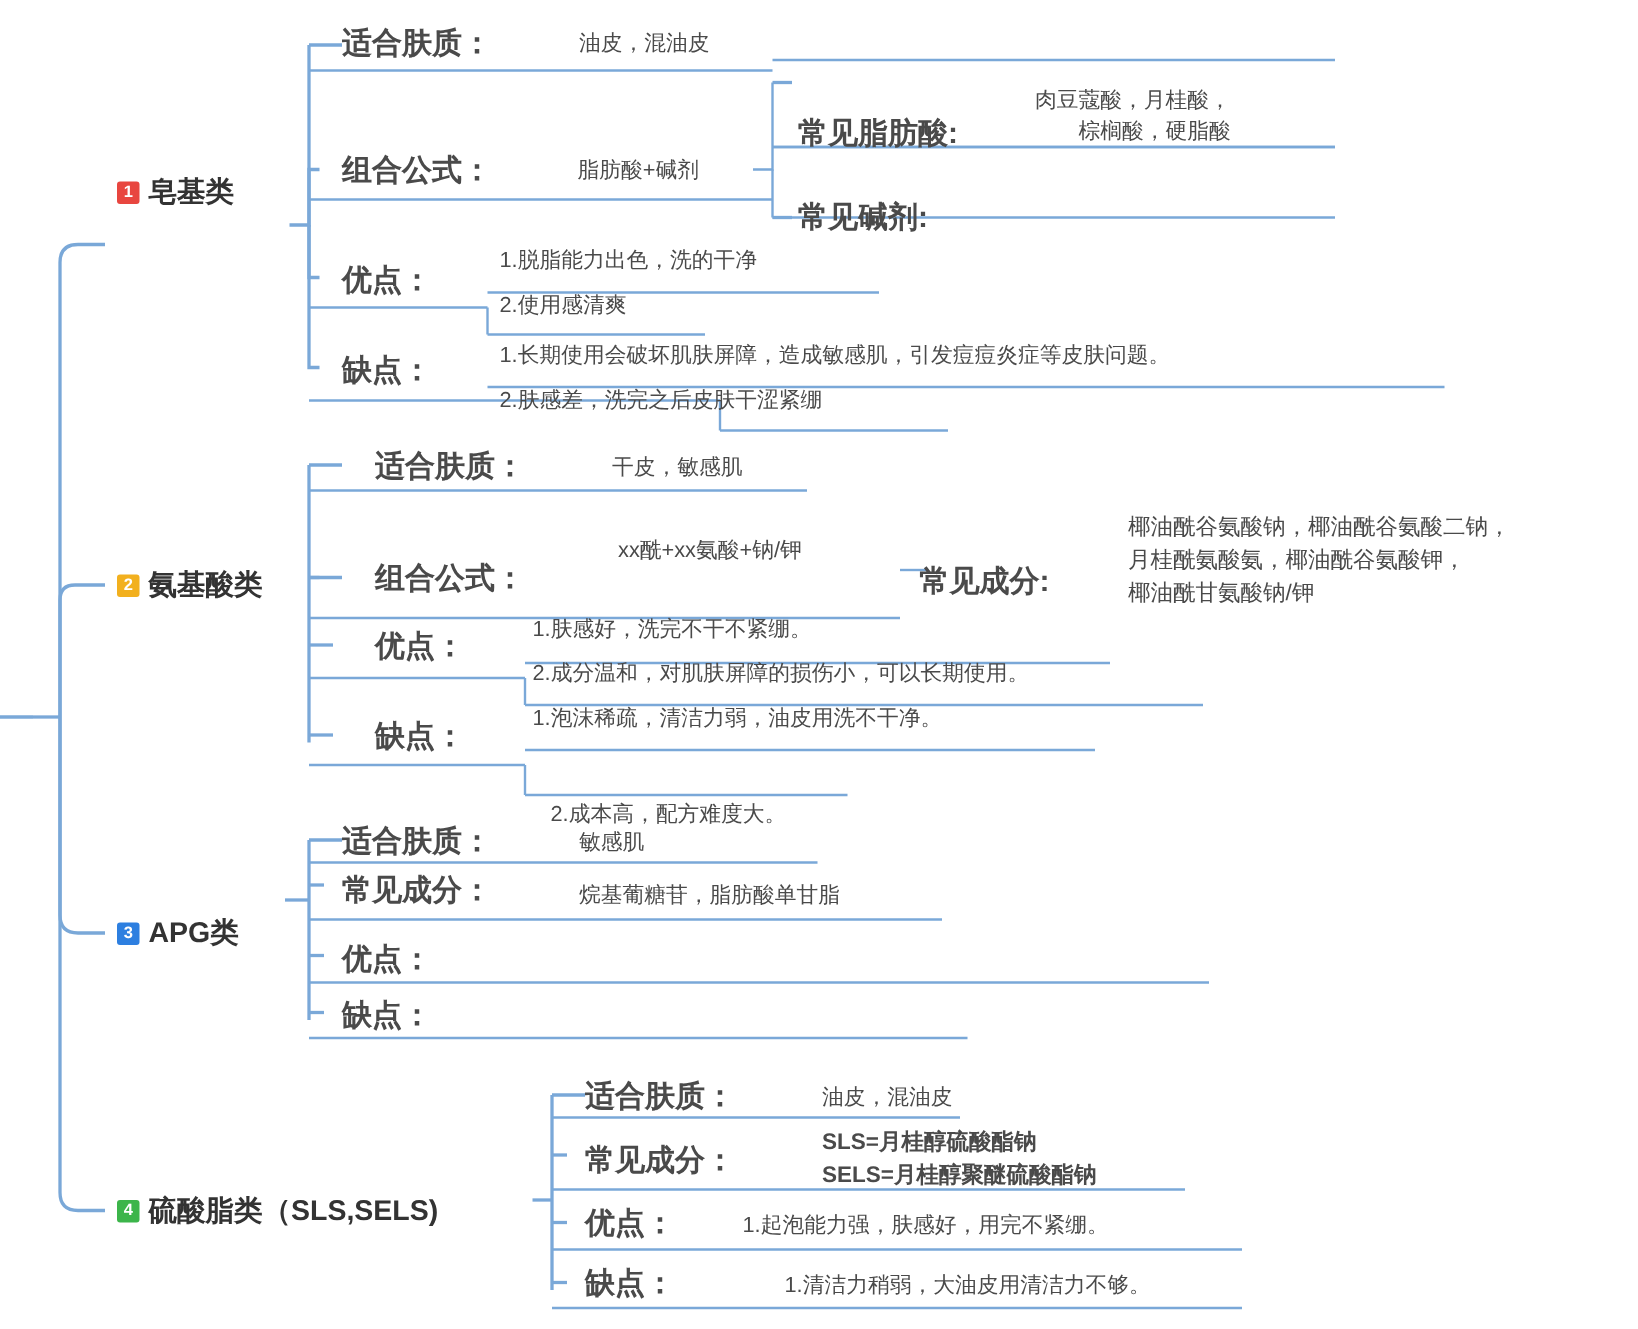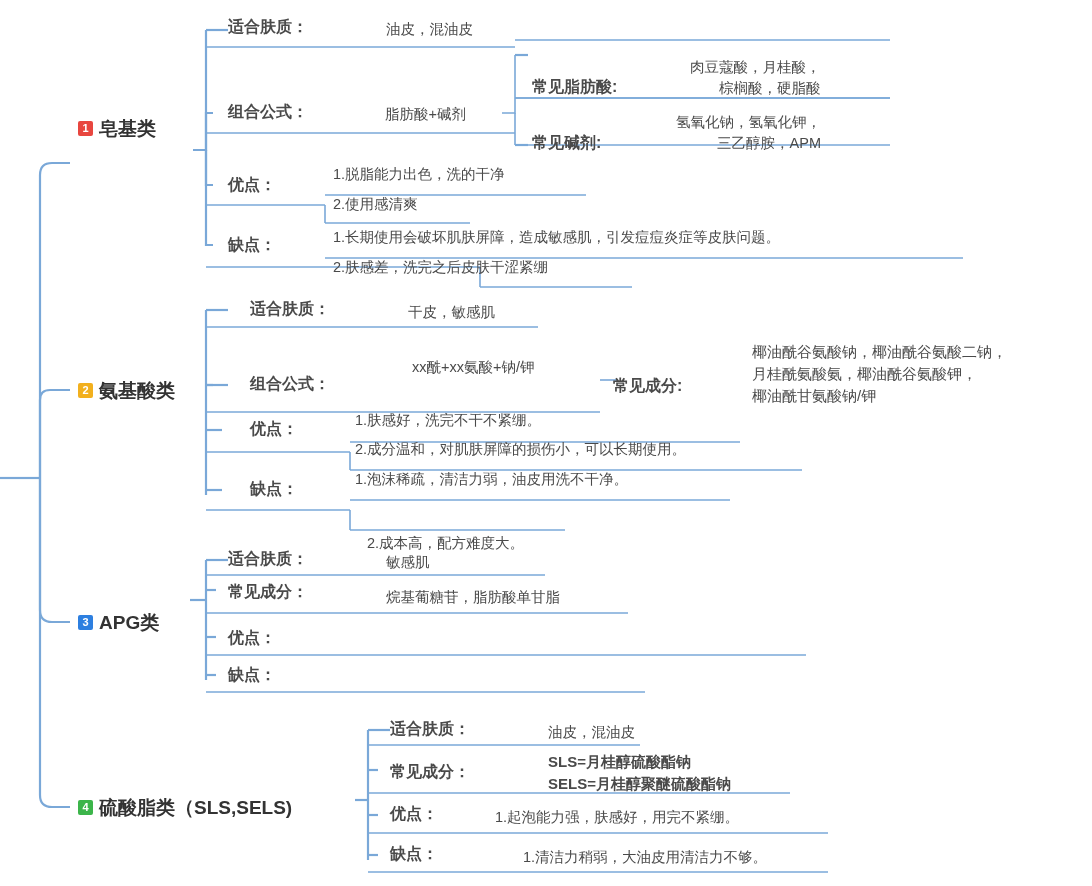--- a/index.html
+++ b/index.html
@@ -49,21 +49,21 @@
     line-height: 15px;
     text-align: center;
     font-size: 11px;
     font-weight: bold;
     color: #ffffff;
     border-radius: 2px;
     flex: 0 0 auto;
   }
   
   .label2 {
-    font-size: 16px;
+    font-size: 20px;
     font-weight: bold;
     color: #4a4a4a;
   }
   
   .leaf {
     font-size: 14.5px;
     color: #4a4a4a;
   }
   .leaf-sm {
     font-size: 15px;
@@ -186,22 +186,20 @@
 
   <div class="node label2" style="left:228px; top:234px;">缺点：</div>
   <div class="node leaf" style="left:333px; top:228px;">1.长期使用会破坏肌肤屏障，造成敏感肌，引发痘痘炎症等皮肤问题。</div>
   <div class="node leaf" style="left:333px; top:258px;">2.肤感差，洗完之后皮肤干涩紧绷</div>
 
   <div class="node label2" style="left:532px; top:76px;">常见脂肪酸:</div>
   <div class="node leaf multi center-text" style="left:690px; top:57px;">肉豆蔻酸，月桂酸，
 棕榈酸，硬脂酸</div>
 
   <div class="node label2" style="left:532px; top:132px;">常见碱剂:</div>
-  <div class="node leaf multi center-text" style="left:676px; top:112px;">氢氧化钠，氢氧化钾，
-三乙醇胺，APM</div>
 
   <div class="node branch-title" style="left:78px; top:378px;">
     <span class="badge" style="background:#f2b01e;">2</span>
     <span>氨基酸类</span>
   </div>
 
   <div class="node label2" style="left:250px; top:298px;">适合肤质：</div>
   <div class="node leaf" style="left:408px; top:303px;">干皮，敏感肌</div>
 
   <div class="node label2" style="left:250px; top:373px;">组合公式：</div>

